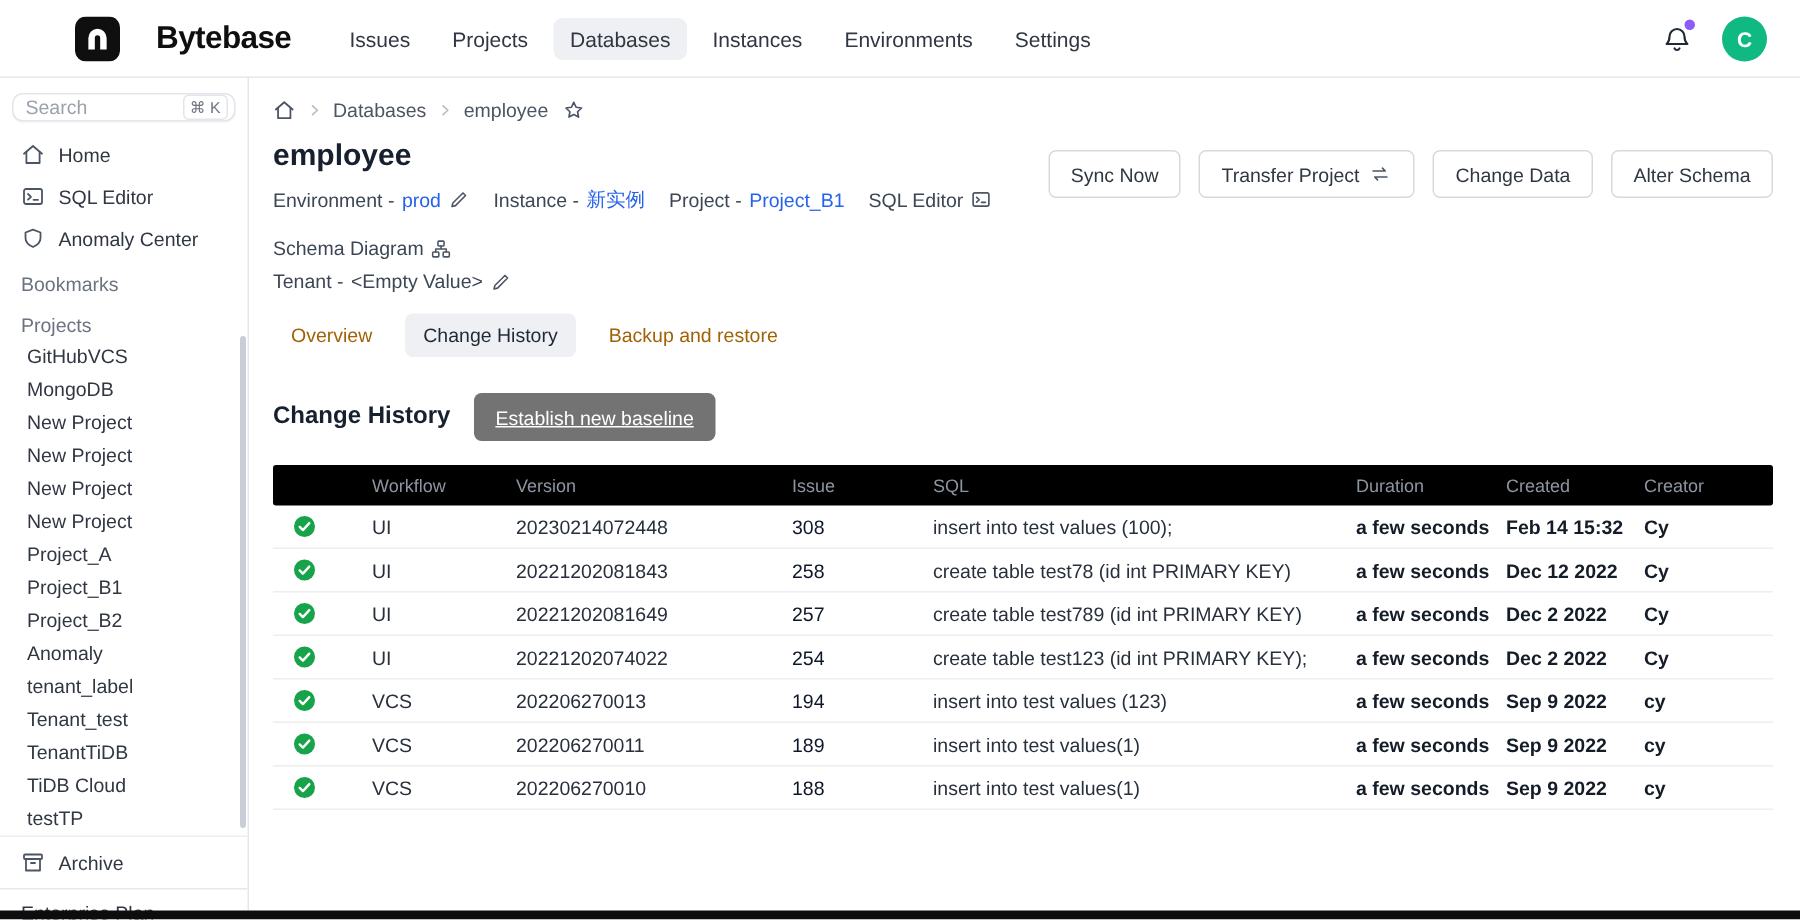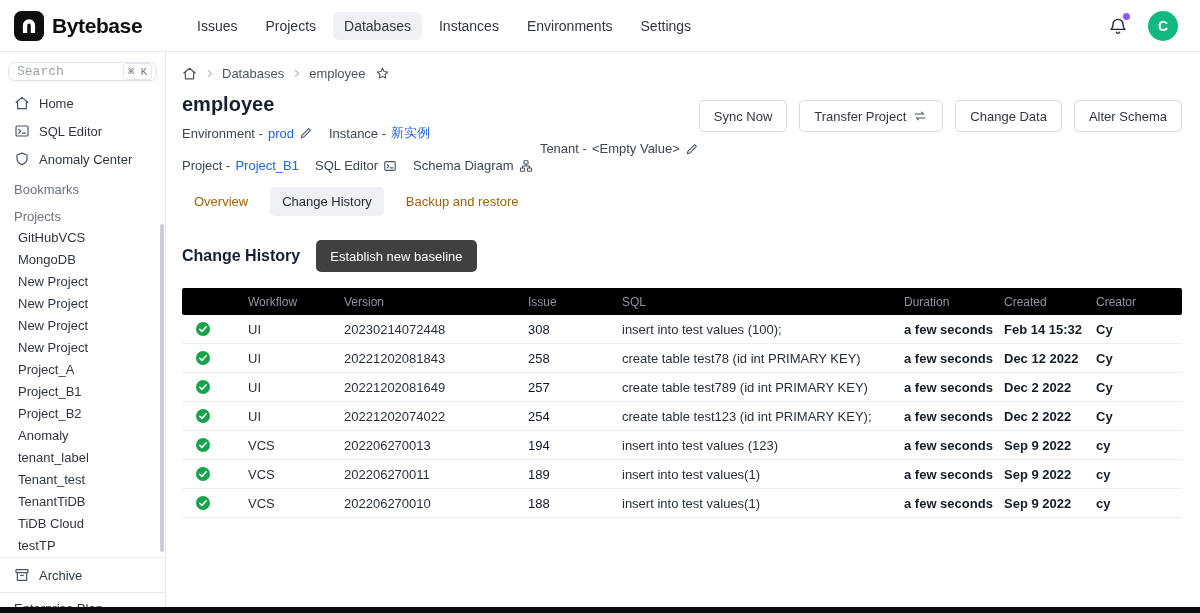--- a/index.html
+++ b/index.html
@@ -6,36 +6,36 @@
   html,body { width:1200px; height:613px; }
   body {
     font-family:"Liberation Sans", sans-serif;
     font-size:13px; color:#303742; background:#fff;
     position:relative; overflow:hidden;
   }
   svg { display:block; }
 
   
   .topbar { height:52px; display:flex; align-items:center; padding:0 14px; border-bottom:1px solid #e5e7eb; background:#fff; }
-  .brand { display:flex; align-items:center; gap:8px; min-width:162px; }
+  .brand { display:flex; align-items:center; gap:24px; min-width:162px;margin-left:36px; }
   .brand-name { font-size:21px; font-weight:800; color:#0f0f0f; letter-spacing:-0.4px; }
   .nav { display:flex; align-items:center; gap:6px; margin-left:10px; flex:1; }
   .nav-item { font-size:14px; padding:6px 11px; border-radius:6px; color:#303742; cursor:pointer; }
   .nav-item.active { background:#eef0f3; }
   .topbar-right { display:flex; align-items:center; gap:20px; margin-left:auto; padding-right:8px; }
   .bell { position:relative; width:20px; height:20px; color:#1f2937; cursor:pointer; }
   .bell .dot { position:absolute; top:-3px; right:-2px; width:7px; height:7px; border-radius:50%; }
   .avatar { width:30px; height:30px; border-radius:50%; color:#fff; display:flex; align-items:center; justify-content:center; font-weight:700; font-size:14px; cursor:pointer; }
 
   
   .layout { display:flex; height:555px; }
 
   
   .sidebar { width:166px; min-width:166px; border-right:1px solid #e5e7eb; display:flex; flex-direction:column; padding-top:10px; position:relative; background:#fff; }
-  .search-box { margin:0 8px 8px; height:26px; border:1px solid #e2e5e9; border-radius:7px; display:flex; align-items:center; padding:0 4px 0 8px; background:#fff; box-shadow:0 1px 1px rgba(0,0,0,.04);font-family:Liberation Mono, monospace; }
+  .search-box { margin:0 8px 8px; height:26px; border:1px solid #e2e5e9; border-radius:7px; display:flex; align-items:center; padding:0 4px 0 8px; background:#fff; box-shadow:0 1px 1px rgba(0,0,0,.04); }
   .search-input { border:0; outline:0; width:82px; font-size:13px; color:#374151; font-family:inherit; background:transparent; }
   .search-input::placeholder { color:#9aa1ab; }
   .kbd { margin-left:auto; border:1px solid #e2e5e9; border-radius:4px; font-size:10.5px; color:#6b7280; padding:1px 4px; background:#fff; white-space:nowrap; }
   .side-item { display:flex; align-items:center; gap:9px; padding:6px 14px; font-size:13px; color:#303742; cursor:pointer; }
   .sicon { width:16px; height:16px; color:#4b5563; flex:none; }
   .sicon svg { width:16px; height:16px; }
   .side-section { padding:9px 14px 3px; font-size:13px; color:#6b7280; }
   .project-item { padding:4px 14px 4px 18px; font-size:13px; color:#303742; line-height:14px; white-space:nowrap; overflow:hidden; cursor:pointer; }
   .sidebar-spacer { flex:1; }
   .archive-wrap { border-top:1px solid #eceef1; padding:3px 0; }
@@ -48,21 +48,21 @@
   .crumb { cursor:pointer; }
   .crumb-icon { width:15px; height:15px; color:#4b5563; }
   .crumb-icon svg { width:15px; height:15px; }
   .crumb-sep { width:11px; height:11px; color:#b6bcc4; }
   .crumb-sep svg { width:11px; height:11px; }
   .star-icon { width:15px; height:15px; color:#4b5563; margin-left:2px; cursor:pointer; }
   .star-icon svg { width:15px; height:15px; }
 
   .header-row { display:flex; justify-content:space-between; margin-top:8px; }
   .page-title { font-size:20px; font-weight:700; color:#16202e; line-height:24px; }
-  .meta { margin-top:8px; display:flex; gap:7px; font-size:13px; color:#3c4654;text-align:right; }
+  .meta { margin-top:8px; display:flex; flex-direction:column; gap:7px; font-size:13px; color:#3c4654;text-align:right; }
   .meta-line { display:flex; align-items:center; gap:16px; flex-wrap:wrap; }
   .meta-item { display:flex; align-items:center; gap:5px; white-space:nowrap; }
   .link { color:#2563eb; cursor:pointer; }
   .mini-icon { width:14px; height:14px; color:#4b5563; }
   .mini-icon svg { width:14px; height:14px; }
 
   .actions { display:flex; gap:12px; align-items:flex-start; margin-top:8px; }
   .btn { height:32px; padding:0 14px; border:1px solid #d6dae0; border-radius:5px; background:#fff; font-size:13px; color:#303742; display:inline-flex; align-items:center; gap:7px; font-family:inherit; cursor:pointer; white-space:nowrap; }
   .btn .mini-icon { width:15px; height:15px; }
 
@@ -331,21 +331,21 @@
         <div class="tab">Overview</div>
 
         <div class="tab active">Change History</div>
 
         <div class="tab">Backup and restore</div>
       </div>
 
     <section class="ch-section">
       <div class="ch-head">
         <h2 class="ch-title">Change History</h2>
-        <button class="btn-primary" style="background: #404040;">Establish new baseline</button>
+        <button class="btn-primary" style="background: #737373; text-decoration: underline;">Establish new baseline</button>
       </div>
 
       <div class="table">
         <div class="tgrid thead">
           <div class="th"></div>
           <div class="th">Workflow</div>
           <div class="th">Version</div>
           <div class="th">Issue</div>
           <div class="th">SQL</div>
           <div class="th">Duration</div>

